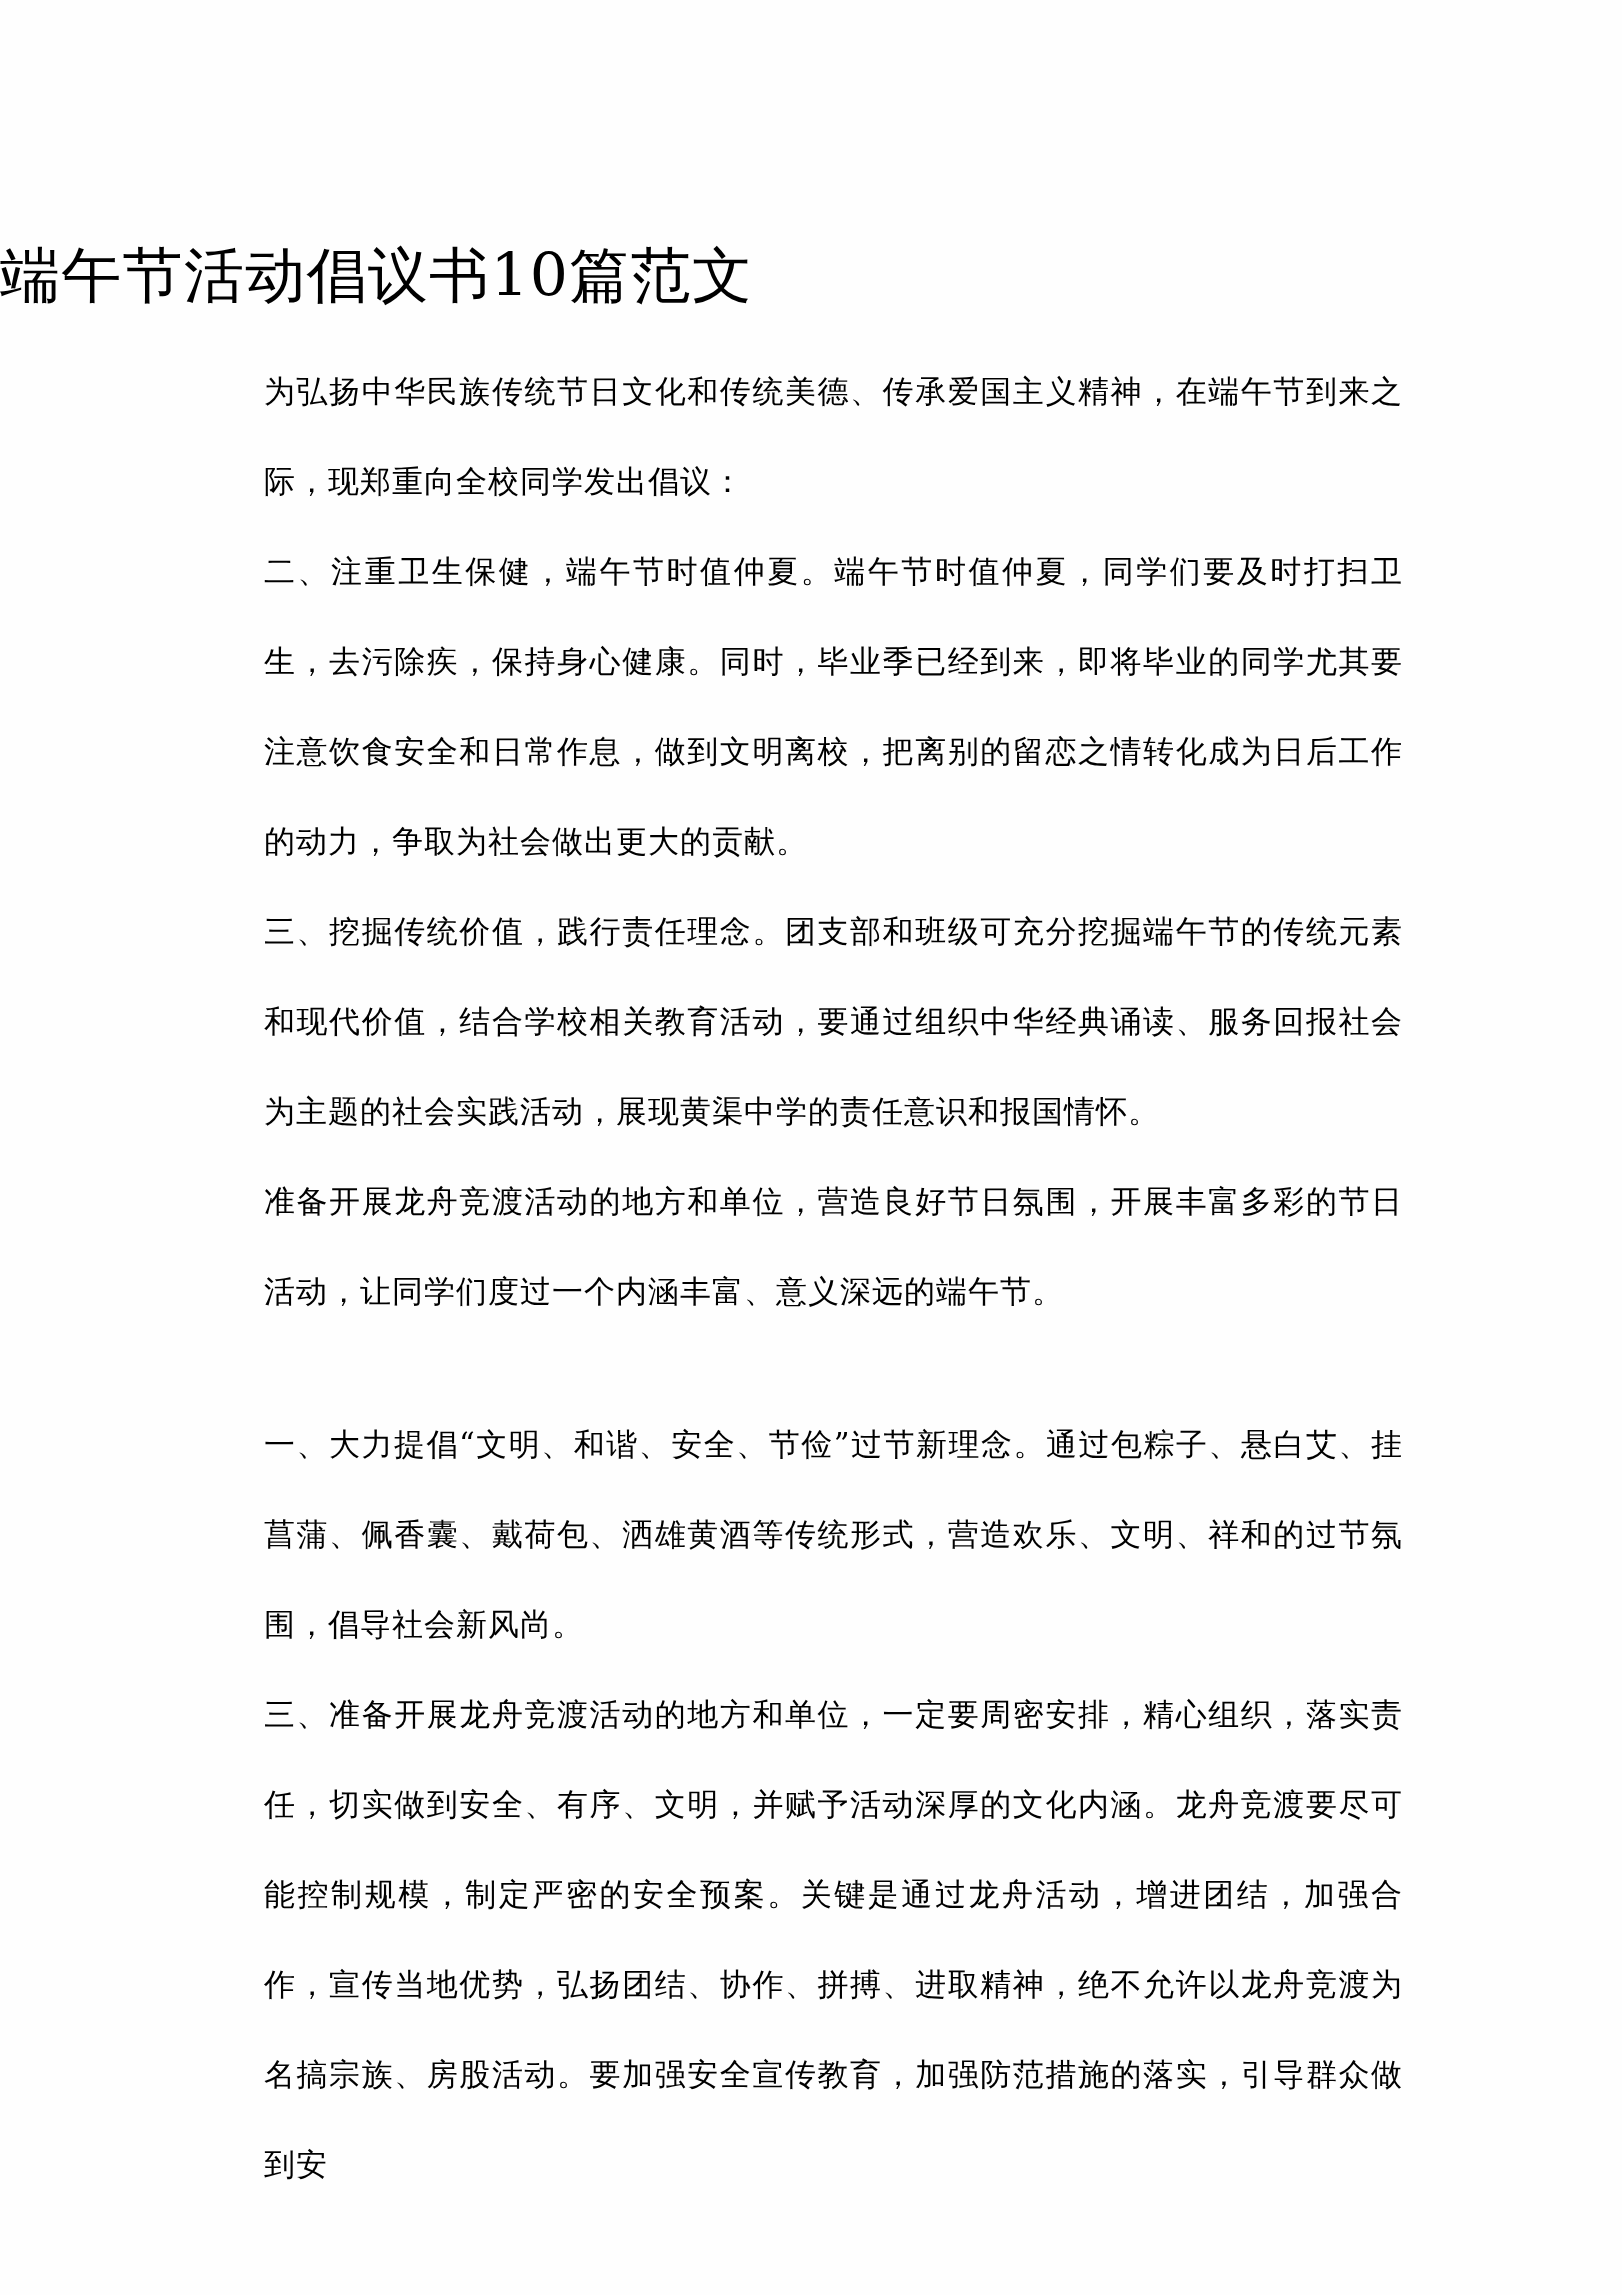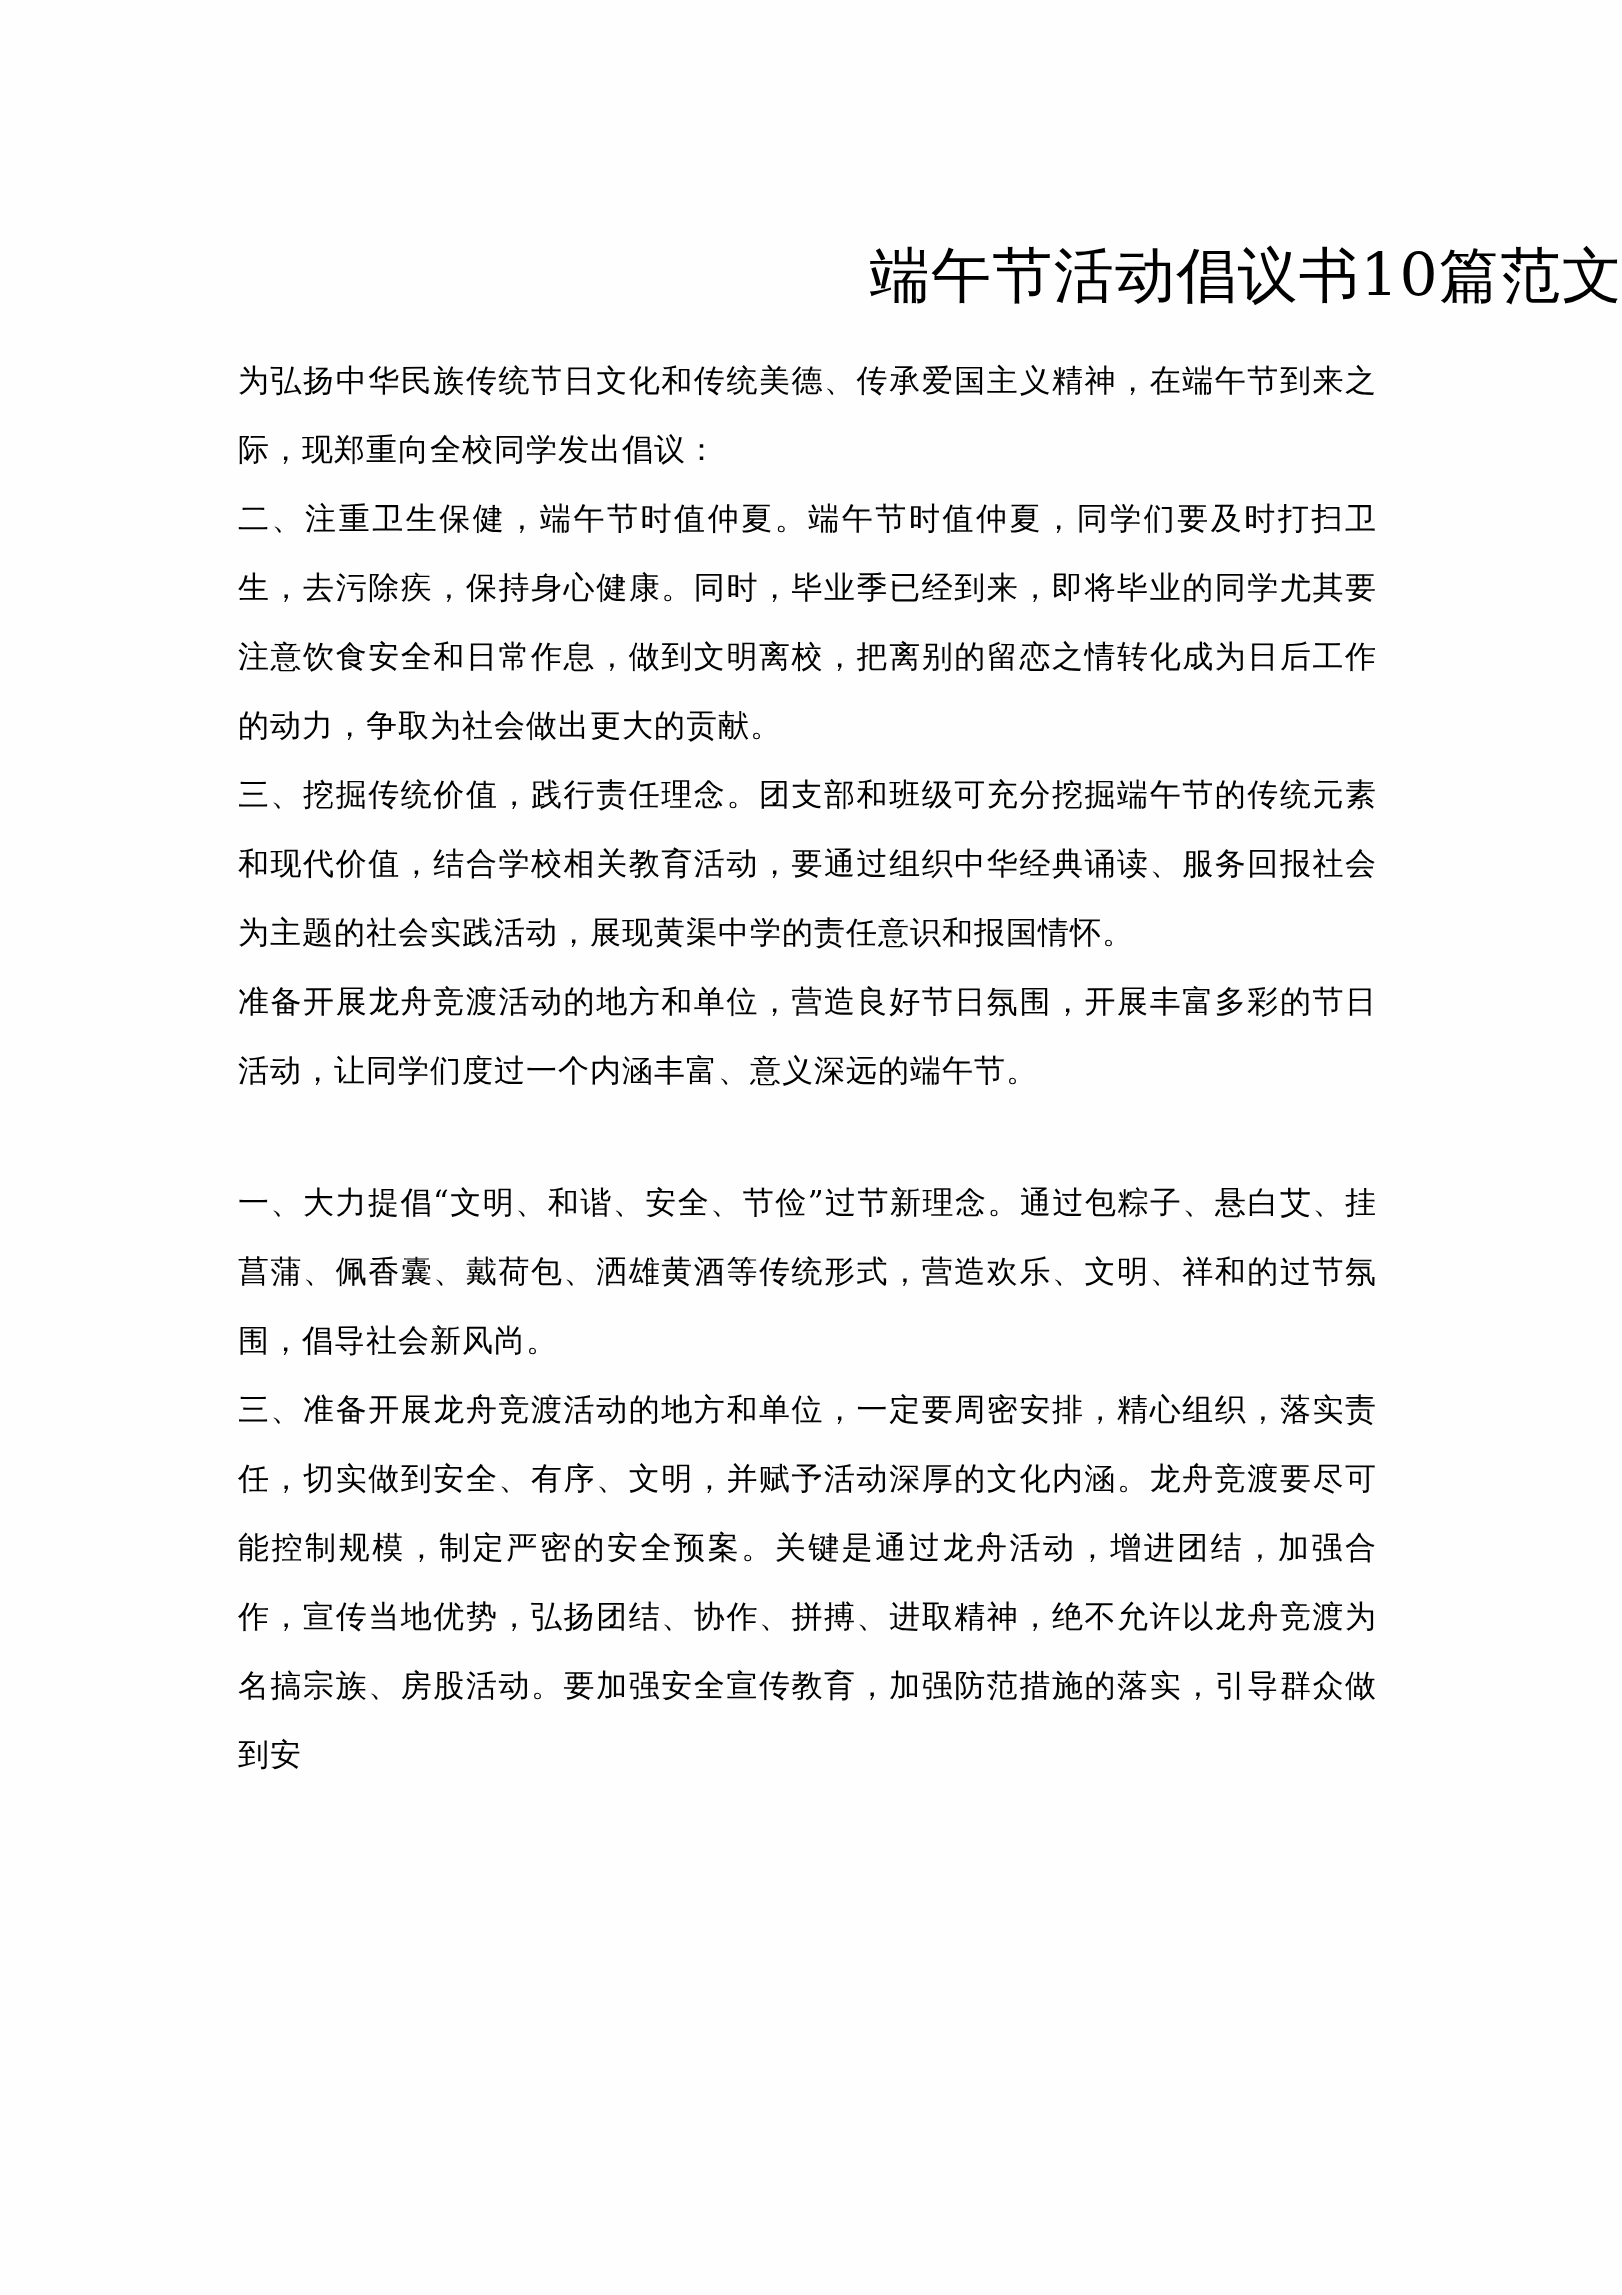--- a/index.html
+++ b/index.html
@@ -21,34 +21,34 @@
     top: 0;
     width: 1623px;
     height: 2295px;
     background: #fefefe;
   }
   .title {
     position: absolute;
     left: 0;
     top: 196px;
     width: 1623px;
-    text-align: right;
+    text-align: left;
     font-size: 60px;
     line-height: 79px;
     letter-spacing: 1.3px;
     font-family: "DejaVu Serif", "Liberation Serif", serif;
     font-weight: normal;
   }
   .body {
     position: absolute;
-    left: 238px;
+    left: 264px;
     top: 346px;
     width: 1139px;
     font-size: 31px;
-    line-height: 69px;
+    line-height: 90px;
     letter-spacing: 1px;
     text-align: justify;
     text-align-last: left;
   }
   .para {
     margin: 0;
     padding: 0;
   }
   .gap {
     height: 63px;

